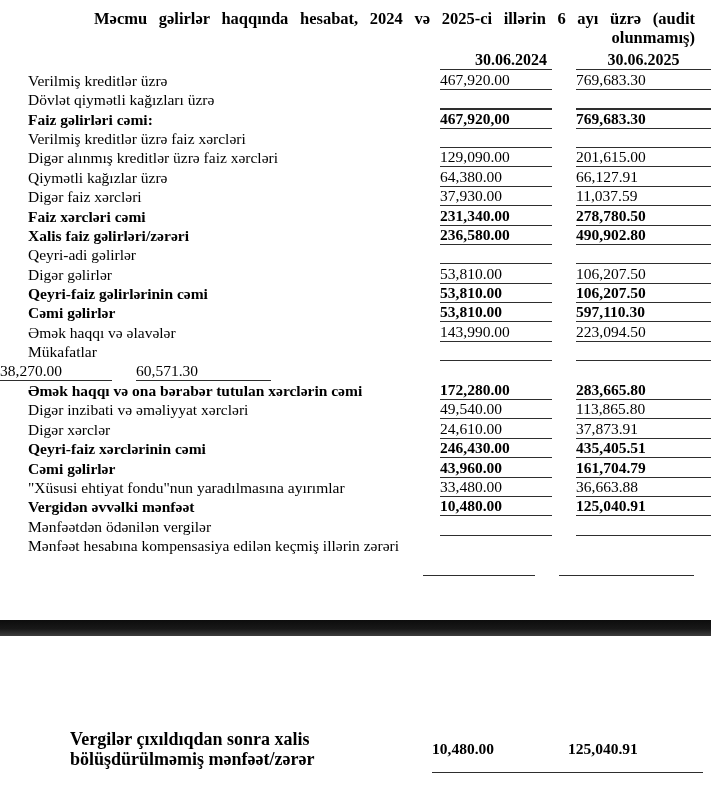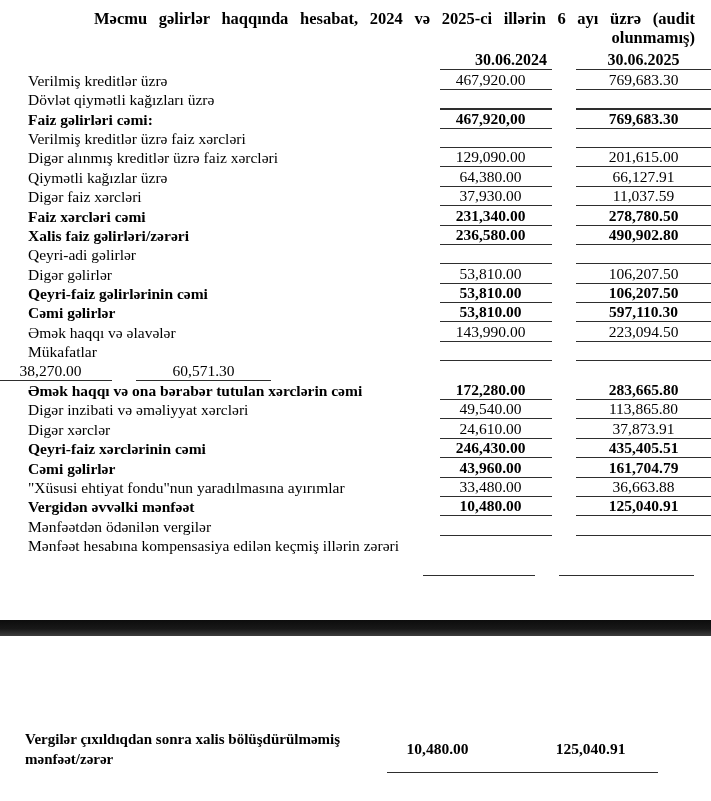--- a/index.html
+++ b/index.html
@@ -12,36 +12,36 @@
   
   .title{font-weight:bold;font-size:16.5px;line-height:19px;margin:9px 16px 4px 8px;}
   .t1{padding-left:86px;text-align:justify;text-align-last:justify;}
   .t2{padding-left:0;text-align:right;}
   
   .tbl{margin-top:2px;}
   .row{display:flex;height:19.4px;align-items:stretch;font-size:15.5px;}
   .row.tall{height:40px;}
   .rlabel{margin-left:28px;flex:1;white-space:nowrap;display:flex;align-items:flex-end;line-height:18px;}
   .row.tall .rlabel{white-space:normal;max-width:395px;align-items:flex-start;line-height:19px;}
-  .cell{display:flex;align-items:flex-end;justify-content:center;box-sizing:border-box;}
+  .cell{display:flex;align-items:flex-end;justify-content:flex-start;box-sizing:border-box;}
   .c1{width:112px;padding-right:11px;}
   .gap{width:24px;}
   .c2{width:135px;}
   .cell span{line-height:18px;}
   .row.underline .c1,.row.underline .c2{border-bottom:1.5px solid #2e2e2e;}
   .row.topline .c1,.row.topline .c2{border-top:1.5px solid #2e2e2e;}
   .row.bold{font-weight:bold;}
   .hdr{font-weight:bold;font-size:16px;}
   .hdr .c1,.hdr .c2{justify-content:center;padding-right:0;}
   .hdr .c1{padding-left:30px;align-items:center;}
   
   .divider{height:16px;width:711px;margin-top:44px;background:linear-gradient(180deg,#0d0d0d 0%,#181818 55%,#3d3d3d 100%);}
   
   .footer{display:flex;margin-top:90px;align-items:stretch;}
-  .flabel{margin-left:25px;width:362px;font-weight:bold;font-size:15px;line-height:20px;padding-top:3px;}
+  .flabel{margin-left:70px;width:362px;font-weight:bold;font-size:18px;line-height:20px;padding-top:3px;}
   .fcells{display:flex;width:271px;border-bottom:1.5px solid #2e2e2e;height:46px;font-weight:bold;font-size:15.5px;}
   .fcells .cell{align-items:center;}
 </style>
 </head>
 <body>
 
 <div class="page">
 
   <div class="title">
     <div class="t1">Məcmu gəlirlər haqqında hesabat, 2024 və 2025-ci illərin 6 ayı üzrə (audit</div>

